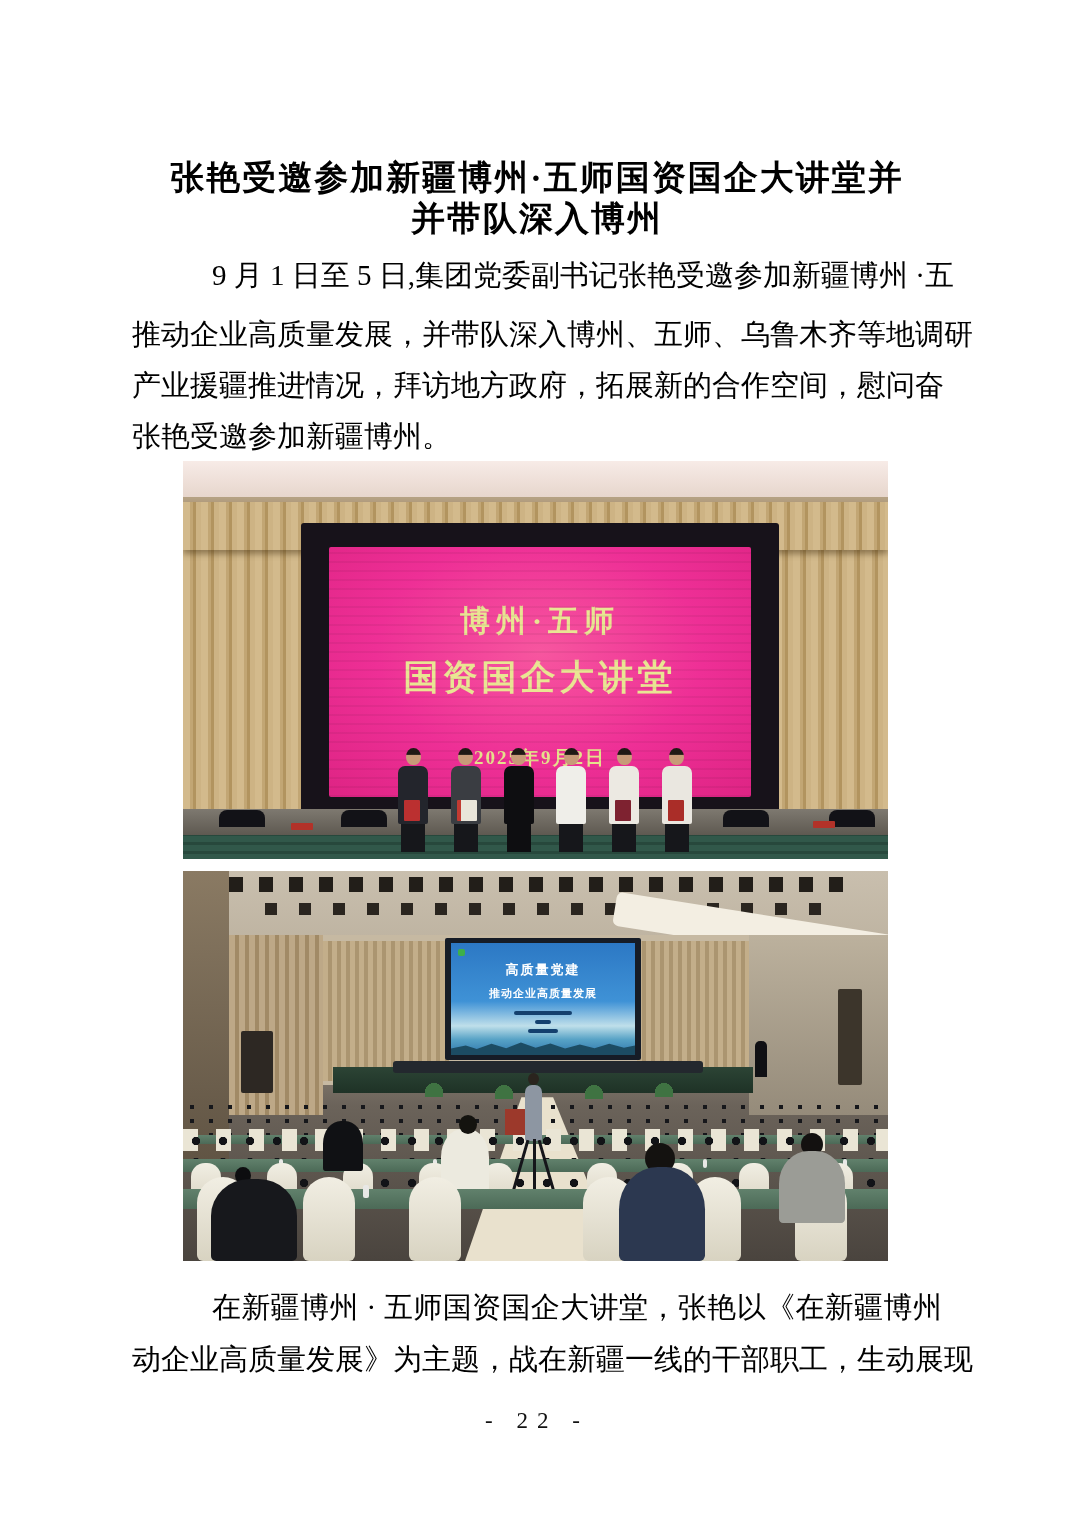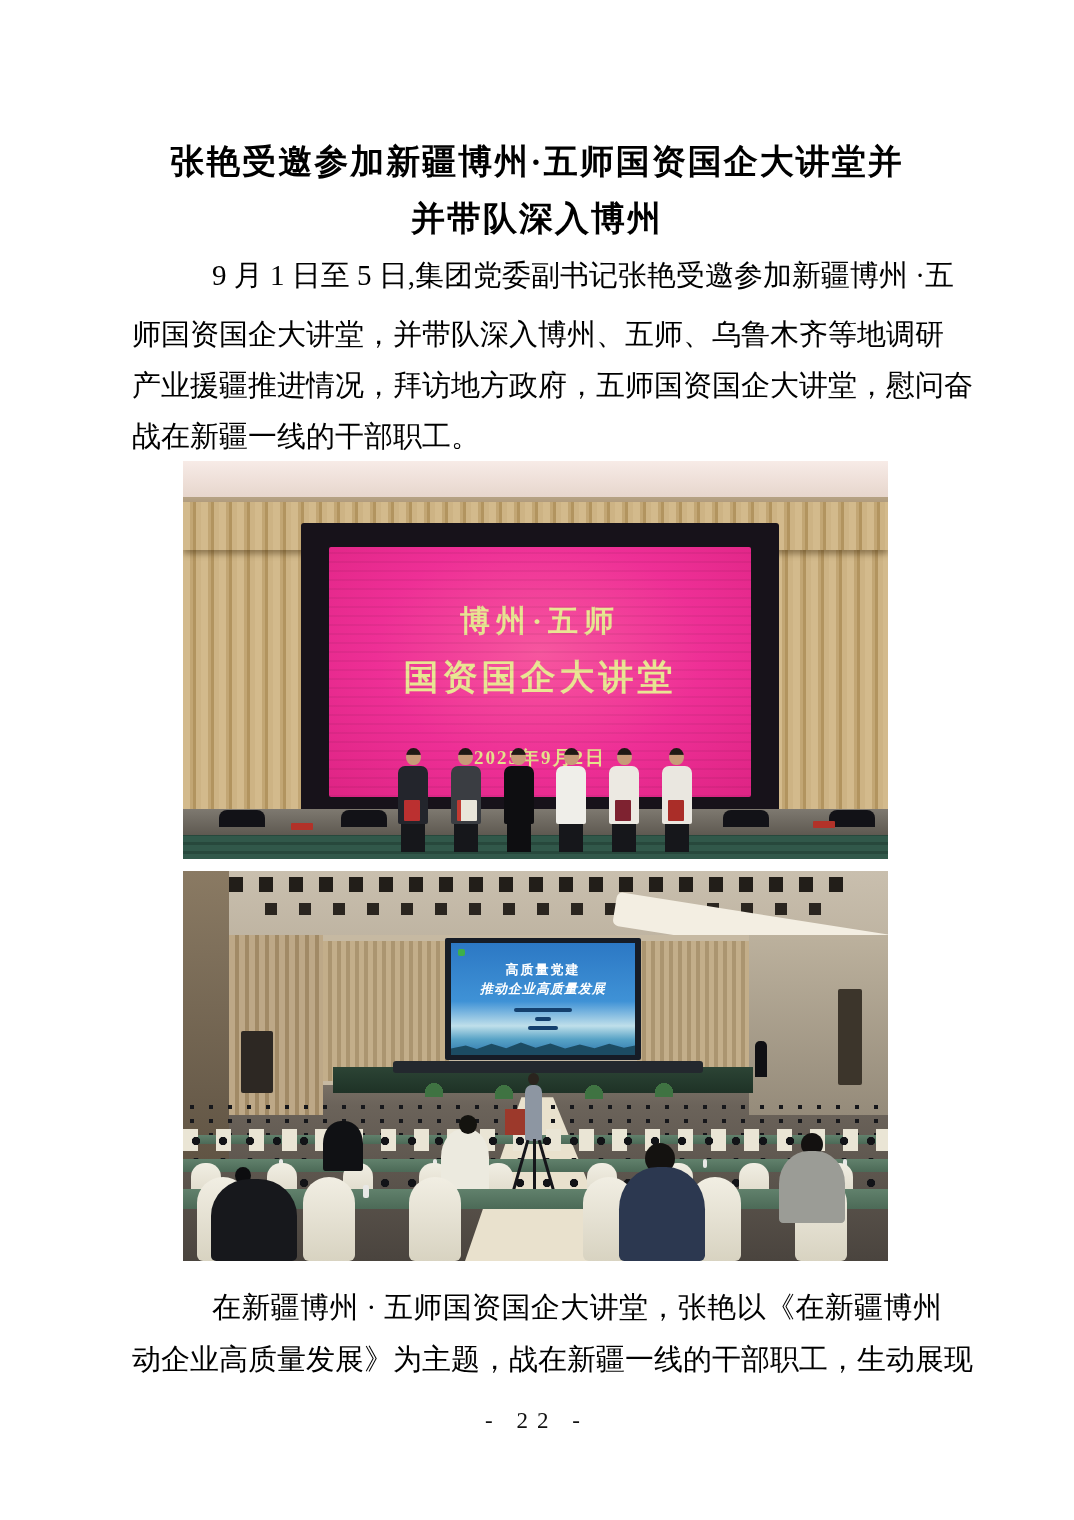--- a/index.html
+++ b/index.html
@@ -64,21 +64,21 @@
   .p2-door-r{left:655px;top:118px;width:24px;height:96px;background:#3c352b;border-radius:2px;}
   .p2-side-l{left:0;top:0;width:46px;height:300px;background:linear-gradient(#8a7a63,#5f5343);}
   .p2-curt-ll{left:46px;top:64px;width:94px;height:180px;
       background:repeating-linear-gradient(90deg,#bda887 0 6px,#a18a66 6px 10px);}
   .p2-spk{left:58px;top:160px;width:32px;height:62px;background:#2d2823;border-radius:2px;}
   .p2-frame{left:262px;top:67px;width:196px;height:122px;background:#161c26;border-radius:2px;}
   .p2-screen{left:268px;top:72px;width:184px;height:112px;overflow:hidden;
       background:linear-gradient(#2c78c4 0%,#3f92d6 52%,#bfdfea 74%,#58a3c6 86%,#2e76ad 100%);
       display:flex;flex-direction:column;align-items:center;}
   .p2-s1{margin-top:18px;font-size:13px;font-weight:700;color:#fff;letter-spacing:2px;}
-  .p2-s2{margin-top:1px;font-size:13px;font-weight:700;color:#fff;letter-spacing:1px;font-style:italic;}
+  .p2-s2{margin-top:7px;font-size:11px;font-weight:700;color:#fff;letter-spacing:1px;}
   .p2-bar{height:4px;border-radius:2px;background:#14406e;}
   .p2-logo{position:absolute;left:7px;top:6px;width:7px;height:7px;background:#3db04a;border-radius:2px;}
   .p2-skyline{position:absolute;left:0;bottom:0;width:184px;height:16px;background:#1c4c63;
       clip-path:polygon(0 100%,0 60%,8% 40%,14% 62%,22% 30%,30% 58%,38% 22%,46% 55%,54% 28%,62% 60%,70% 35%,78% 58%,86% 30%,94% 55%,100% 40%,100% 100%);}
   .p2-stage{left:150px;top:196px;width:420px;height:26px;background:linear-gradient(#2c4435,#1e3226);}
   .p2-deskrow{left:210px;top:190px;width:310px;height:12px;background:#23282e;border-radius:3px;}
   .plant{width:22px;height:16px;background:radial-gradient(ellipse at 50% 80%,#3f7342 0 60%,rgba(0,0,0,0) 61%);}
   .p2-aisle{left:0;top:0;width:705px;height:390px;
       clip-path:polygon(48% 58%,52.5% 58%,62% 100%,40% 100%);background:#e9e1cd;}
   .p2-cameraman{left:342px;top:214px;width:17px;height:56px;background:#8d96a2;border-radius:7px 7px 2px 2px;}
@@ -95,27 +95,27 @@
   .cloth{background:linear-gradient(#61816c,#4c6a57);}
   .chair{background:linear-gradient(#f1eee3,#d8d3c1);}
   .bottle{width:4px;height:9px;background:#e8e8e6;border-radius:2px;}
   .crowdfig{border-radius:45% 45% 6% 6%;}
 </style>
 </head>
 <body>
 
 <div class="page">
 
-  <div class="abs title-line" style="top:133px;">张艳受邀参加新疆博州·五师国资国企大讲堂并</div>
+  <div class="abs title-line" style="top:149px;">张艳受邀参加新疆博州·五师国资国企大讲堂并</div>
   <div class="abs title-line" style="top:190px;">并带队深入博州</div>
 
   <div class="abs body-line indent" style="top:250px;">9 月 1 日至 5 日,集团党委副书记张艳受邀参加新疆博州 ·五</div>
-  <div class="abs body-line" style="top:309px;">师国资国企大讲堂，并带队深入博州、五师、乌鲁木齐等地调研</div>
-  <div class="abs body-line" style="top:360px;">产业援疆推进情况，拜访地方政府，五师国资国企大讲堂，慰问奋</div>
-  <div class="abs body-line lastline" style="top:411px;">战在新疆一线的干部职工。</div>
+  <div class="abs body-line" style="top:309px;">推动企业高质量发展，并带队深入博州、五师、乌鲁木齐等地调研</div>
+  <div class="abs body-line" style="top:360px;">产业援疆推进情况，拜访地方政府，拓展新的合作空间，慰问奋</div>
+  <div class="abs body-line lastline" style="top:411px;">张艳受邀参加新疆博州。</div>
 
   <div class="abs photo" style="left:183px;top:461px;width:705px;height:398px;">
     <div class="abs p1-ceiling"></div>
     <div class="abs p1-rod"></div>
     <div class="abs curtain p1-curt-l"></div>
     <div class="abs curtain p1-curt-r"></div>
     <div class="abs p1-backwall"></div>
     <div class="abs curtain p1-valance"></div>
     <div class="abs p1-frame"></div>
     <div class="abs p1-screen">

